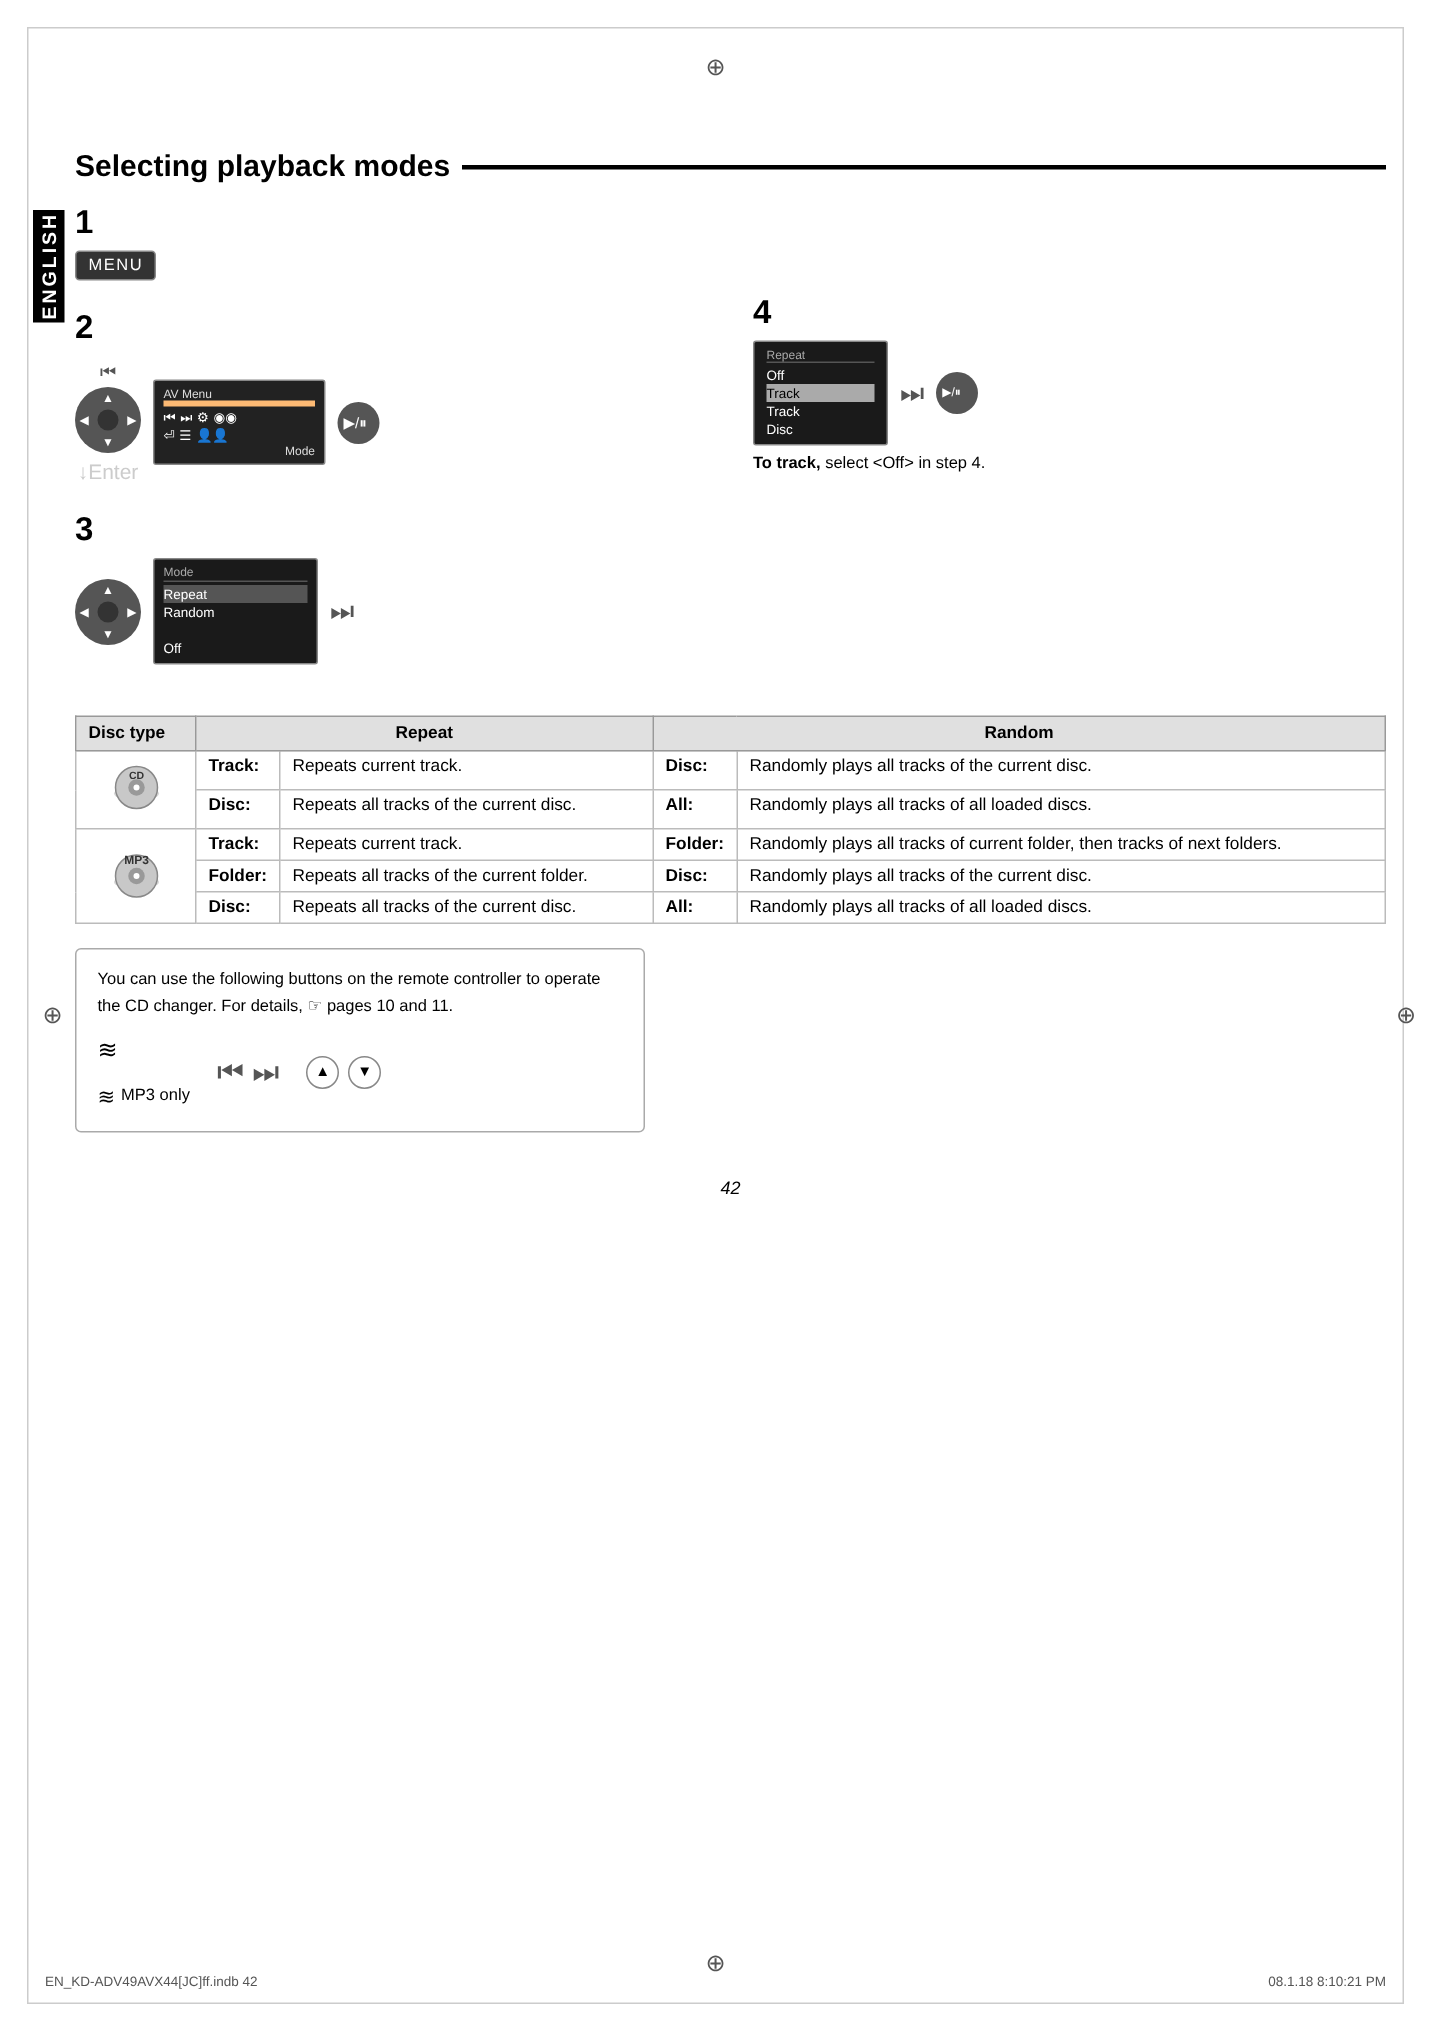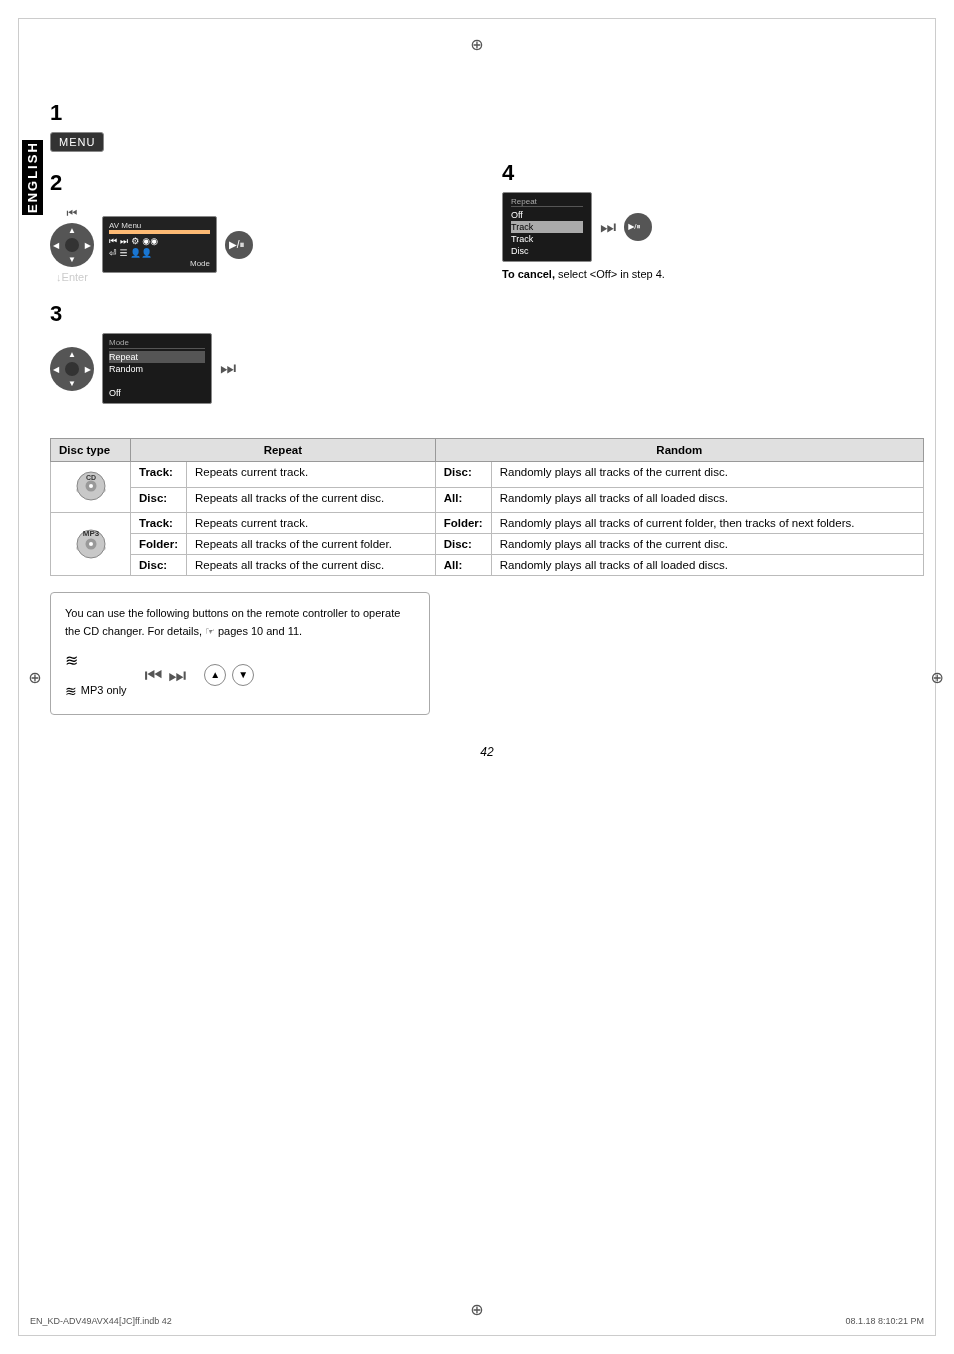--- a/index.html
+++ b/index.html
@@ -341,20 +341,21 @@
 <div class="center-mark" style="bottom: 35px; left: 50%;">⊕</div>
 
 <div class="center-mark" style="left: 35px; top: 50%; transform: translateY(-50%) translateX(-50%);">⊕</div>
 
 <div class="center-mark" style="right: 10px; top: 50%; transform: translateY(-50%);">⊕</div>
 
 <div class="sidebar-label">ENGLISH</div>
 
 <div class="main-content">
 
+  <div class="page-title">Selecting playback modes</div>
 
 
   <div class="steps-container">
 
     <div class="steps-left">
 
       <div class="step-block">
         <div class="step-num">1</div>
         <div class="controller-area">
           <div class="device-box">
@@ -374,21 +375,21 @@
               <div style="display:flex; align-items:center; gap:3px;">
                 <div class="dpad-circle">
                   <span class="dpad-arrow up">▲</span>
                   <span class="dpad-arrow down">▼</span>
                   <span class="dpad-arrow left">◀</span>
                   <span class="dpad-arrow right">▶</span>
                   <div class="dpad-center"></div>
                 </div>
               </div>
 
-              <div style="font-size:11px; color:#ccc; margin-top:1px;">↓Enter</div>
+              <div style="font-size:14px; color:#ccc; margin-top:1px;">↓Enter</div>
             </div>
           </div>
           <div class="av-menu-screen">
             <div class="av-title">AV Menu</div>
             <div class="av-menu-icons">
               <span>⏮</span>
                 <span>⏭</span>
                 <span>⚙</span>
                 <span>◉◉</span>
             </div>
@@ -442,21 +443,21 @@
             <div class="r-item">Track</div>
             <div class="r-item">Disc</div>
           </div>
 
           <div style="font-size:18px; color:#555;">⏭</div>
 
           <div class="play-btn" style="font-size:8px;">▶/⏸</div>
         </div>
 
         <div class="cancel-text">
-          <strong>To cancel,</strong>
+          <strong>To track,</strong>
           <span> select &lt;Off&gt; in step 4.</span>
         </div>
       </div>
     </div>
   </div>
 
   <div class="table-section">
     <table class="info-table">
       <thead>
         <tr>

